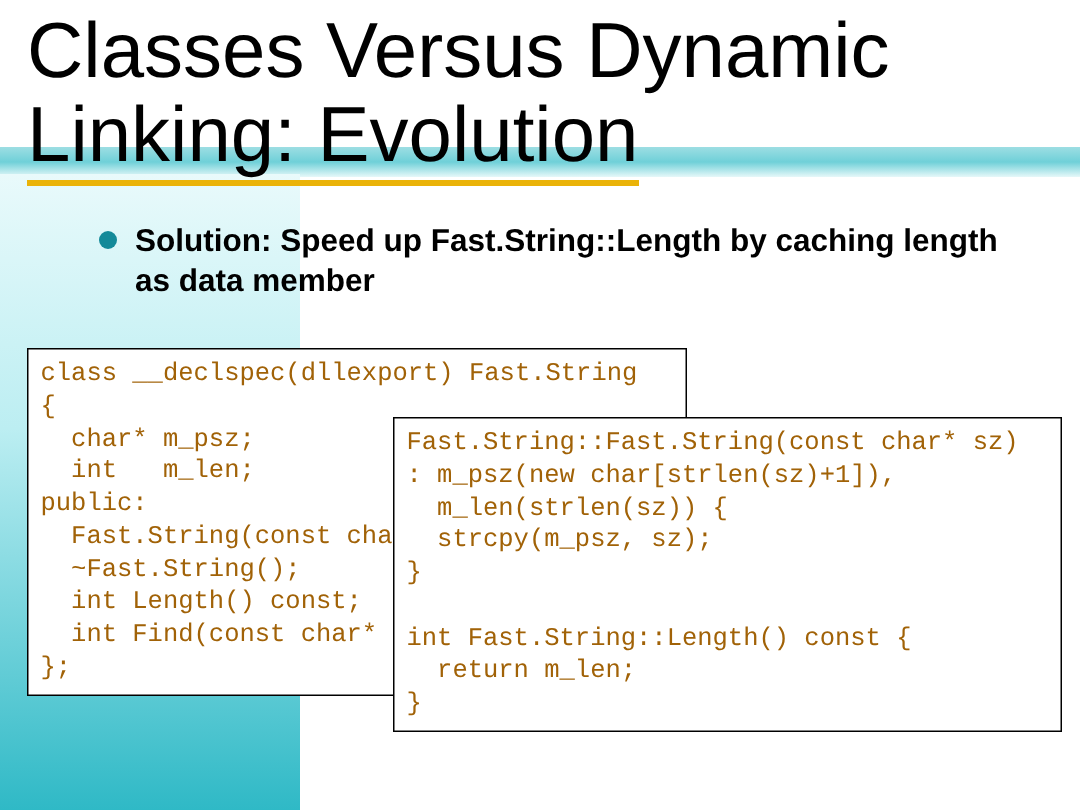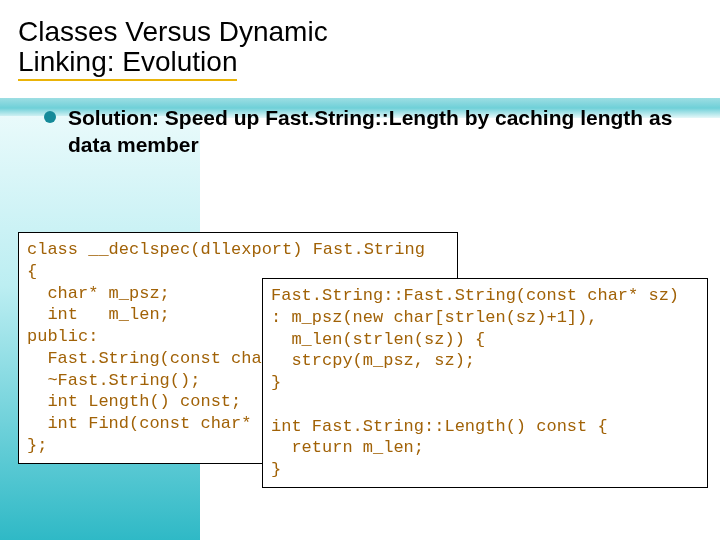--- a/index.html
+++ b/index.html
@@ -26,36 +26,36 @@
     left: 0;
     top: 116px;
     width: 200px;
     bottom: 0;
     background: linear-gradient(to bottom, #e9fafb 0%, #bceef2 40%, #2fb9c6 100%);
     z-index: 0;
   }
   .title {
     position: relative;
     z-index: 2;
-    font-size: 28px;
+    font-size: 52px;
     line-height: 1.08;
-    padding: 17px 18px 0 18px;
+    padding: 6px 18px 0 18px;
     color: #000;
   }
   .title .underline {
-    border-bottom: 2px solid #eab308;
+    border-bottom: 4px solid #eab308;
     display: inline-block;
     padding-bottom: 2px;
   }
   .bullet-row {
     position: relative;
     z-index: 2;
     display: flex;
     align-items: flex-start;
-    padding: 24px 36px 0 44px;
+    padding: 24px 36px 0 66px;
     gap: 12px;
   }
   .dot {
     width: 12px;
     height: 12px;
     background: #148a99;
     border-radius: 50%;
     flex: 0 0 12px;
     margin-top: 6px;
   }

